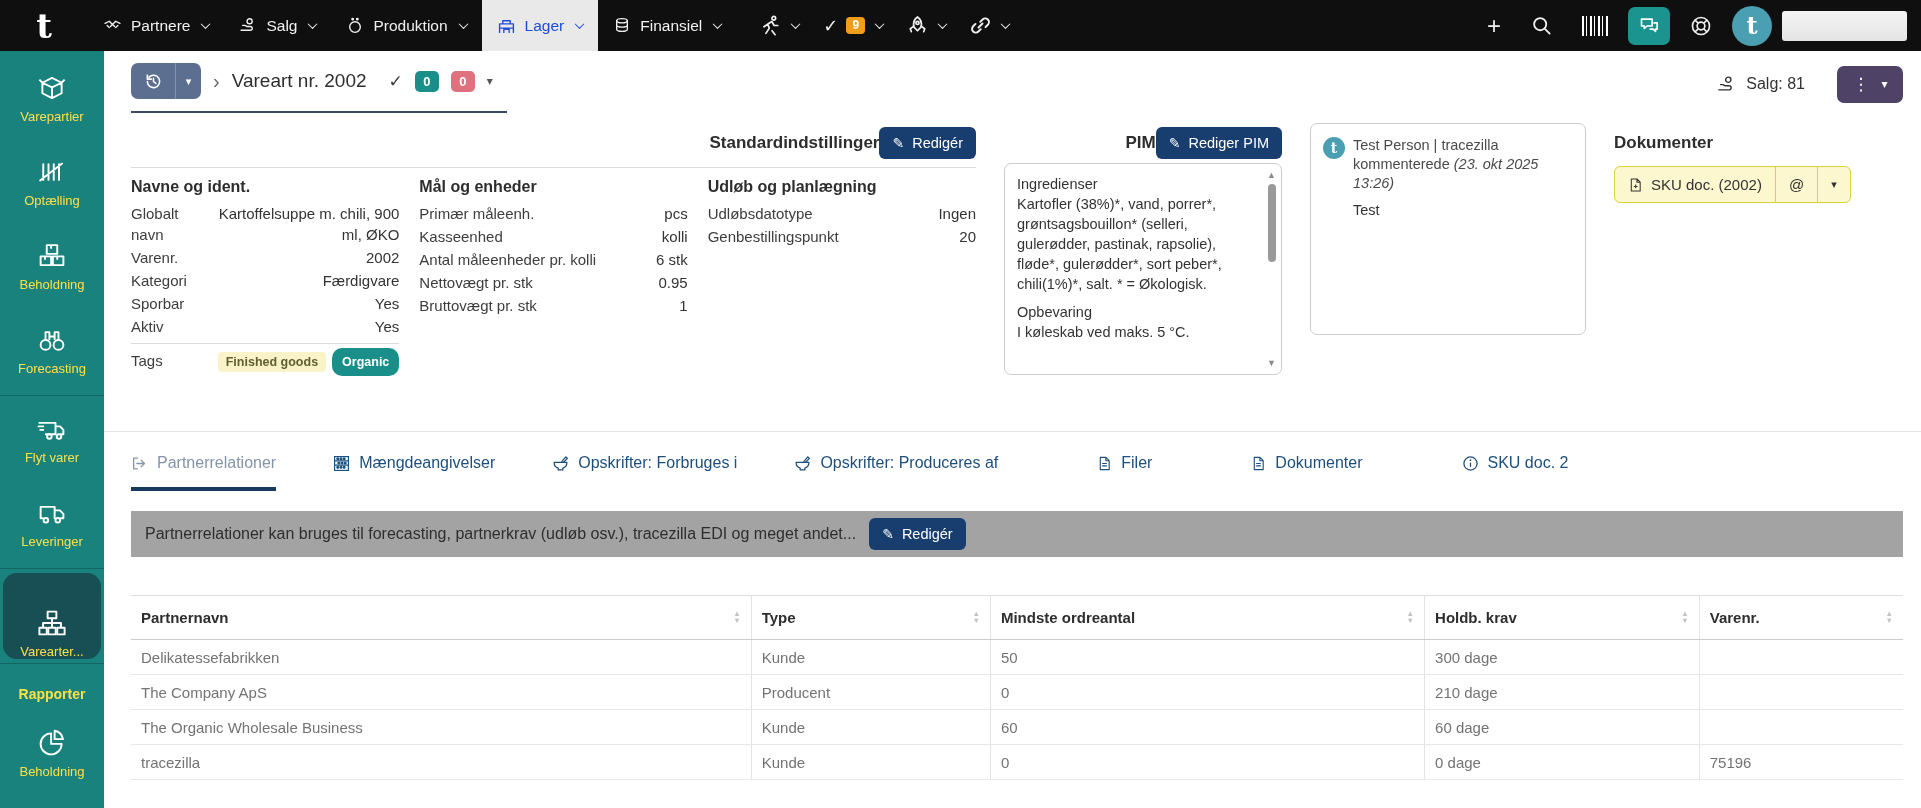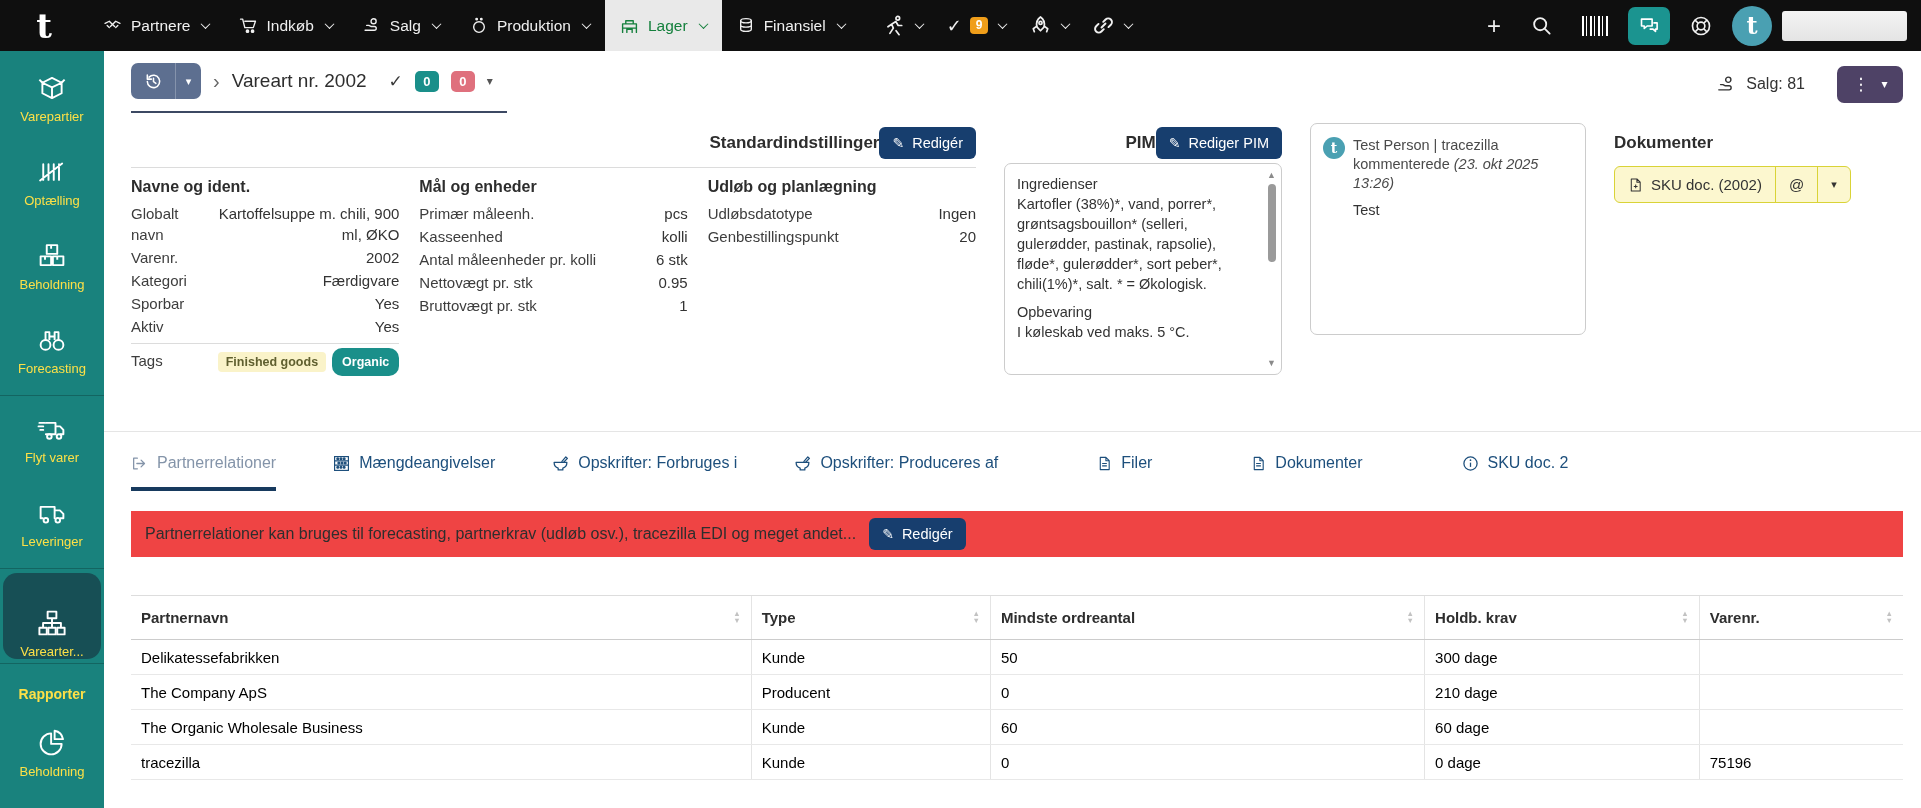--- a/index.html
+++ b/index.html
@@ -6,21 +6,21 @@
   html,body { width:1921px; height:808px; overflow:hidden; background:#fff;
     font-family:"Liberation Sans", sans-serif; color:#333; }
   svg { display:block; }
   .i { display:inline-flex; align-items:center; justify-content:center; flex:none; }
 
   
   .topnav { height:51px; background:#0f0f0f; display:flex; align-items:stretch; color:#f0f0f0; }
   .logo { width:88px; display:flex; align-items:center; justify-content:center;
     font-family:"DejaVu Serif", serif; font-size:34px; font-weight:bold; color:#fff; }
   .nav-item { display:flex; align-items:center; gap:9px; padding:0 15px; font-size:15.5px; cursor:pointer; }
-  .nav-item.active { background:#e9e9e9; color:#15803d; }
+  .nav-item.active { background:#e9e9e9; color:#1d4ed8; }
   .chev { width:7px; height:7px; border-right:1.6px solid currentColor; border-bottom:1.6px solid currentColor;
     transform:rotate(45deg) translate(-1px,-1px); margin-left:3px; }
   .nav-iconbtn { display:flex; align-items:center; gap:8px; padding:0 12px; cursor:pointer; }
   .badge9 { background:#f09e1a; color:#fff; font-size:12px; font-weight:bold; border-radius:4px;
     padding:2px 6px; line-height:13px; }
   .nav-right { margin-left:auto; display:flex; align-items:center; gap:10px; padding-right:14px; }
   .plain-ic { padding:0 10px; display:flex; align-items:center; cursor:pointer; }
   .barcode { width:26px; height:20px;
     background:repeating-linear-gradient(90deg,#fff 0 2px,transparent 2px 4px, #fff 4px 5px, transparent 5px 8px); }
   .chatbtn { width:42px; height:38px; background:#1b9490; border-radius:7px; display:flex;
@@ -109,58 +109,47 @@
   .docbtn .dcaret { font-size:11px; color:#333; }
 
   
   .tabs-wrap { border-top:1px solid #e5e5e5; margin-top:14px; padding:0 18px 0 27px; }
   .tabs { display:flex; align-items:flex-end; gap:57px; padding-top:22px; }
   .tab { display:flex; align-items:center; gap:9px; font-size:16px; color:#1d4f7c;
     padding-bottom:15px; border-bottom:4px solid transparent; cursor:pointer; white-space:nowrap; }
   .tab.active { color:#8494a9; border-bottom-color:#173a5e; }
 
   
-  .banner { margin:20px 18px 0 27px; background:#ef4444; padding:7px 8px 7px 14px; display:flex;
+  .banner { margin:20px 18px 0 27px; background:#a3a3a3; padding:7px 8px 7px 14px; display:flex;
     align-items:center; gap:13px; font-size:16px; color:#2e2e2e; }
 
   
   .tbl-wrap { margin:38px 18px 0 27px; }
   table { width:100%; border-collapse:collapse; font-size:15px; }
   col.c1{width:35%} col.c2{width:13.5%} col.c3{width:24.5%} col.c4{width:15.5%} col.c5{width:11.5%}
   th { text-align:left; font-weight:bold; color:#2e2e2e; padding:13px 10px; border-top:1px solid #ddd;
     border-bottom:1px solid #ccc; }
   th .th-in { display:flex; align-items:center; justify-content:space-between; }
   .sort { display:flex; flex-direction:column; color:#c2c2c2; font-size:7.5px; line-height:6.5px; cursor:pointer; }
   th + th, td + td { border-left:1px solid #e4e4e4; }
-  td { padding:8.5px 10px; border-bottom:1px solid #e8e8e8; color:#000000; }
+  td { padding:8.5px 10px; border-bottom:1px solid #e8e8e8; color:#737373; }
 </style>
 </head>
 <body>
 
 <header class="topnav">
   <div class="logo">t</div>
 
   <div class="nav-item">
     <span class="i">
         <svg width="19" height="17" viewBox="0 0 16 16" fill="none" stroke="currentColor" stroke-width="1.3" stroke-linecap="round" stroke-linejoin="round">
           <path d="M1 6l4-2 3 3 3-3 4 2M8 7l-2 2m2-2l2 2M3 8l2 2m8-2l-2 2"></path>
         </svg>
       </span>
     <span>Partnere</span>
-    <span class="chev"></span>
-  </div>
-  <div class="nav-item">
-    <span class="i">
-        <svg width="18" height="17" viewBox="0 0 16 16" fill="none" stroke="currentColor" stroke-width="1.3" stroke-linecap="round" stroke-linejoin="round">
-          <path d="M1 2h2l2 8h8l2-6H5"></path>
-          <circle cx="7.5" cy="13.3" r="1.1" fill="currentColor"></circle>
-          <circle cx="12.3" cy="13.3" r="1.1" fill="currentColor"></circle>
-        </svg>
-      </span>
-    <span>Indkøb</span>
     <span class="chev"></span>
   </div>
   <div class="nav-item">
     <span class="i">
         <svg width="18" height="17" viewBox="0 0 16 16" fill="none" stroke="currentColor" stroke-width="1.3" stroke-linecap="round" stroke-linejoin="round">
           <circle cx="9.5" cy="4" r="2.4"></circle>
           <path d="M1.5 12.5h8.7a1.8 1.8 0 000-3.6H7l-2-1H3"></path>
         </svg>
       </span>
     <span>Salg</span>

